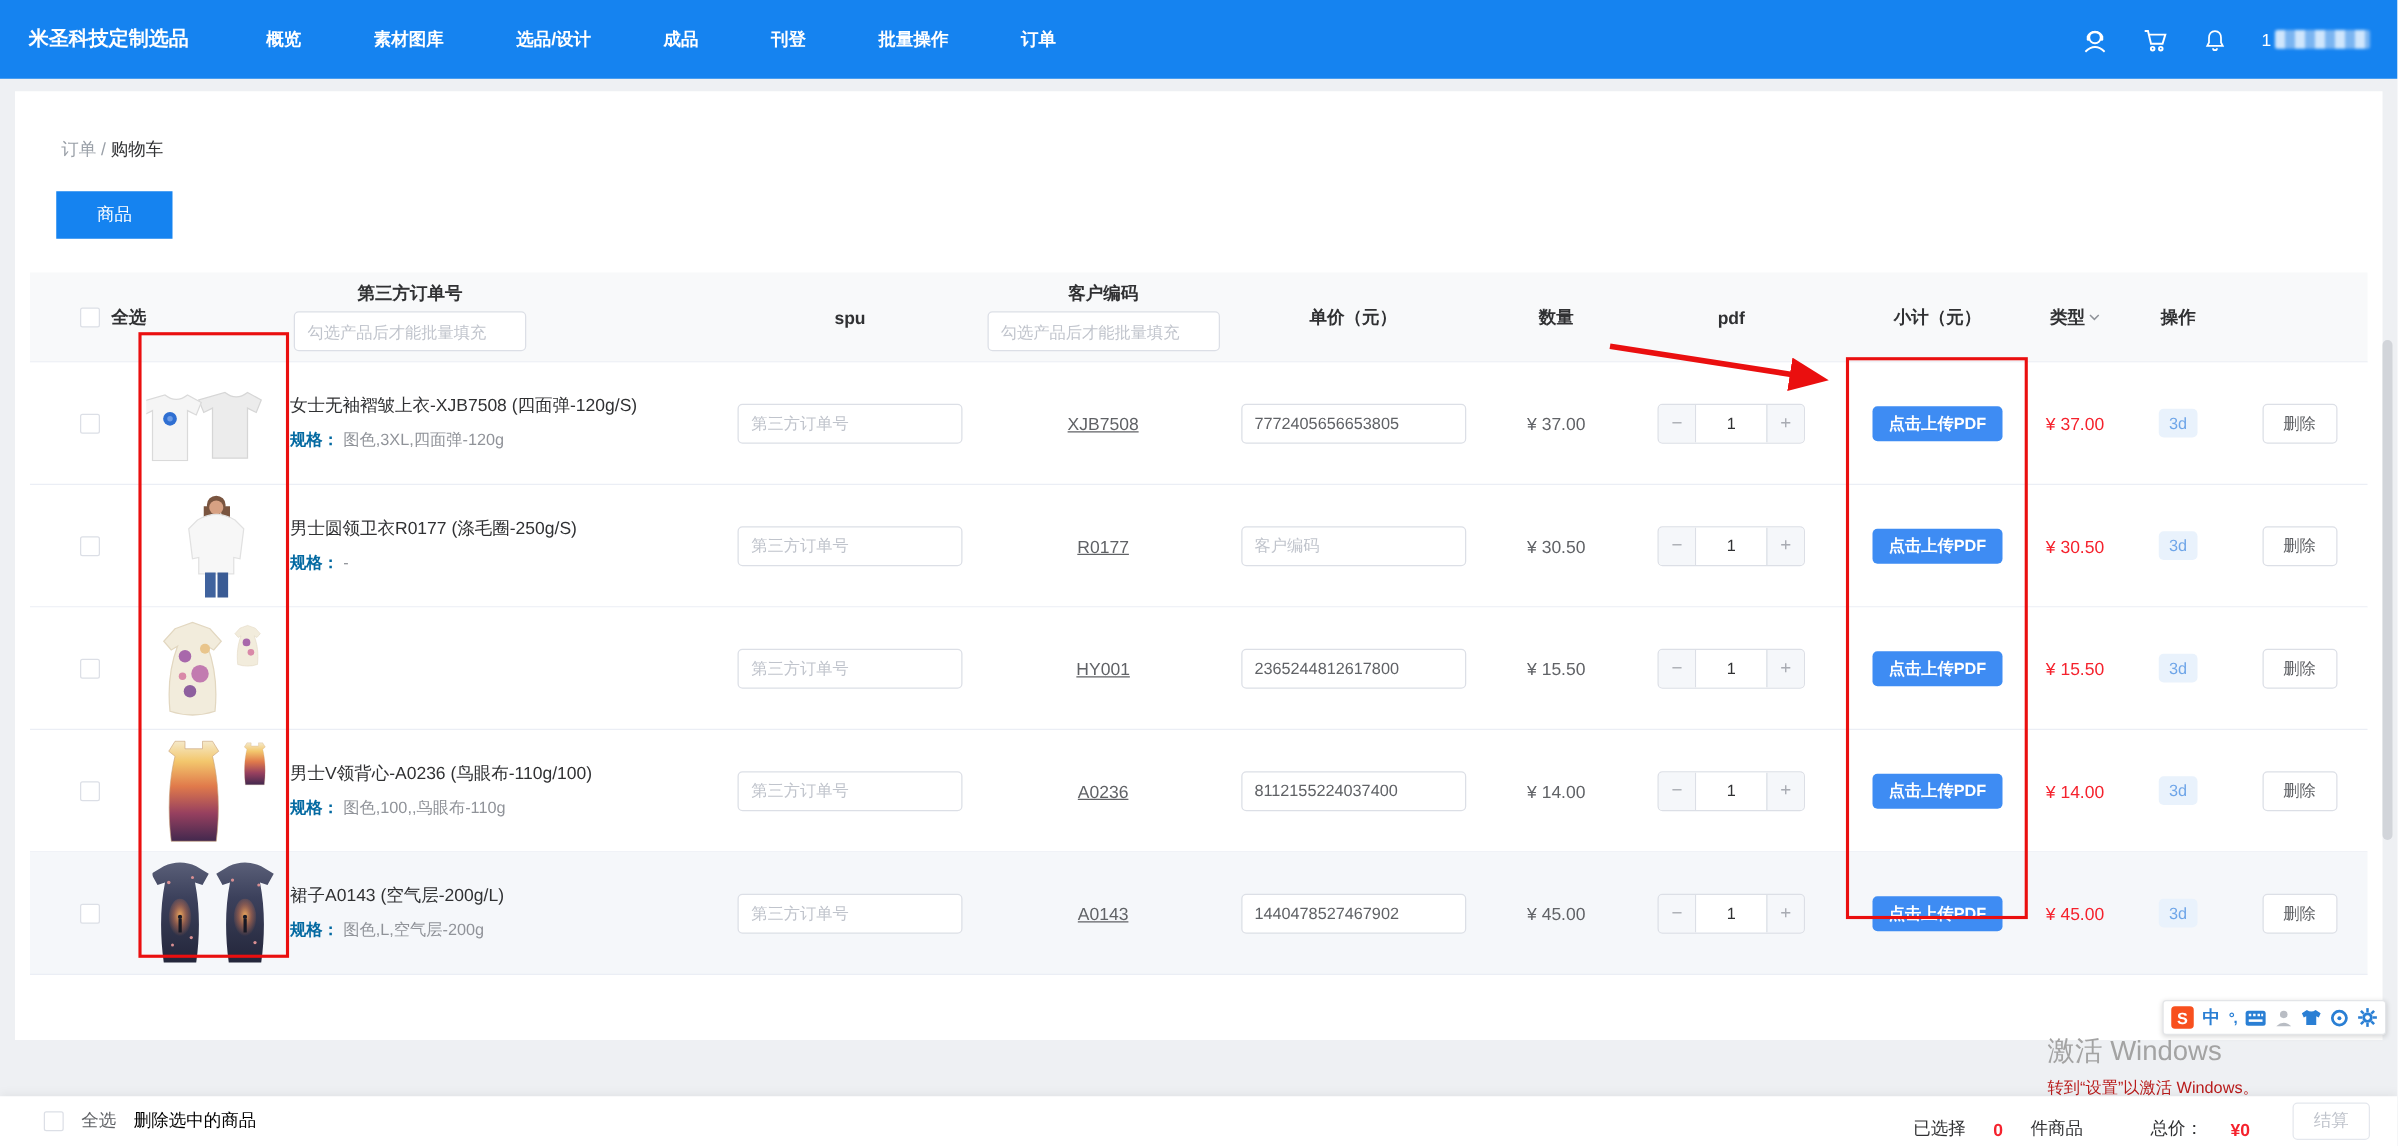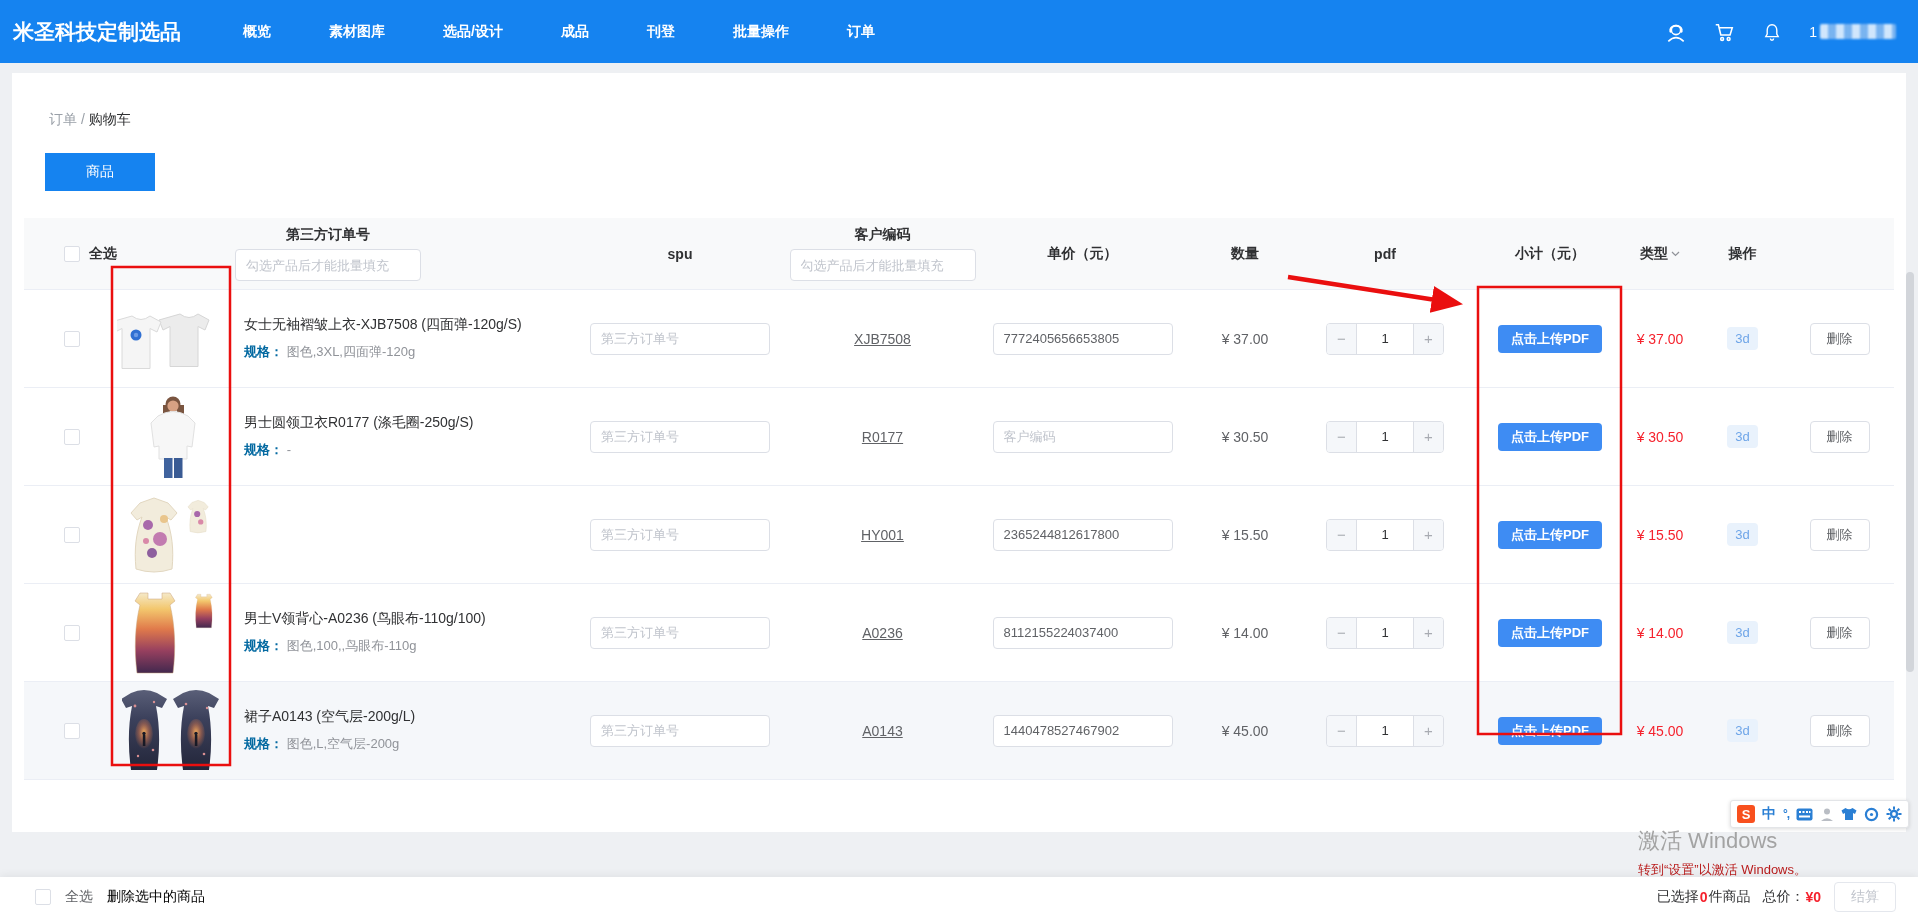--- a/index.html
+++ b/index.html
@@ -3,34 +3,34 @@
 <meta charset="utf-8">
 <style>
   html,body{margin:0;padding:0;}
   body{
     width:1918px;height:917px;position:relative;overflow:hidden;
     background:#eef0f3;font-family:"Liberation Sans","DejaVu Sans",sans-serif;
     color:#303133;font-size:14px;
   }
   
   .topnav{height:63px;background:#1583f0;display:flex;align-items:center;color:#fff;}
-  .brand{margin-left:13px;font-size:21px;font-weight:bold;white-space:nowrap;}
+  .brand{margin-left:23px;font-size:16px;font-weight:bold;white-space:nowrap;}
   .nav-items{display:flex;margin-left:62px;gap:58px;font-size:14px;font-weight:bold;align-items:flex-end;}
   .nav-item{cursor:pointer;white-space:nowrap;}
   .nav-right{margin-left:auto;display:flex;align-items:center;gap:26px;margin-right:22px;}
   .nav-icon{width:22px;height:22px;display:flex;align-items:center;justify-content:center;cursor:pointer;}
   .user{display:flex;align-items:center;font-size:14px;}
   .blur-block{width:76px;height:15px;margin-left:3px;border-radius:2px;
     background:repeating-linear-gradient(90deg,rgba(255,255,255,.8) 0 8px,rgba(205,220,240,.55) 8px 16px);
     filter:blur(1.2px);}
   
   .card{position:absolute;left:12px;right:12px;top:73px;height:759px;background:#fff;}
   .breadcrumb{padding:38px 0 0 37px;font-size:14px;color:#303133;}
   .bc-parent,.bc-sep{color:#9aa0a8;}
-  .tab{margin:24px 0 0 33px;width:110px;height:38px;background:#1583f0;color:#fff;
+  .tab{margin:24px 0 0 33px;width:93px;height:38px;background:#1583f0;color:#fff;
     font-size:14px;display:flex;align-items:center;justify-content:center;cursor:pointer;border:none;}
   
   .table{margin:27px 0 0 12px;width:1870px;}
   .thead,.trow{display:grid;grid-template-columns:72px 464px 240px 165px 235px 90px 190px 140px 80px 85px 109px;}
   .thead{background:#f8f9fa;border-bottom:1px solid #ebeef5;min-height:54px;align-items:center;
     font-weight:bold;font-size:14px;color:#303133;}
   .trow{min-height:97px;align-items:center;border-bottom:1px solid #ebeef5;background:#fff;}
   .trow.hovered{background:#f5f7fa;}
   .cell{display:flex;align-items:center;justify-content:center;}
   .cell.first{justify-content:flex-start;padding-left:40px;gap:9px;white-space:nowrap;}
@@ -38,21 +38,21 @@
   .hstack{flex-direction:column;gap:5px;padding:8px 0;}
   .caret{margin-left:3px;display:inline-flex;}
   .checkbox{width:14px;height:14px;border:1px solid #dcdfe6;border-radius:2px;background:#fff;
     display:inline-block;flex:none;cursor:pointer;}
   .tinput{width:180px;height:32px;border:1px solid #dcdfe6;border-radius:4px;padding:0 10px;
     font-size:13px;color:#606266;outline:none;box-sizing:border-box;background:#fff;
     font-family:"Liberation Sans","DejaVu Sans",sans-serif;}
   .tinput::placeholder{color:#c0c4cc;}
   .hinput{width:186px;}
   .pimg{width:112px;display:flex;justify-content:center;flex:none;}
-  .pinfo{display:flex;flex-direction:column;gap:9px;padding-left:12px;}
+  .pinfo{display:flex;flex-direction:column;gap:9px;padding-left:0;}
   .ptitle{font-size:14px;color:#303133;}
   .pspec{font-size:13px;}
   .spec-label{color:#0369a1;font-weight:bold;}
   .spec-val{color:#909399;}
   .spu{color:#606266;text-decoration:underline;}
   .price{color:#606266;}
   .stepper{display:inline-flex;border:1px solid #dcdfe6;border-radius:4px;overflow:hidden;height:32px;width:118px;box-sizing:border-box;}
   .step-btn{width:30px;background:#f5f7fa;color:#a8abb2;display:flex;align-items:center;
     justify-content:center;font-size:15px;border:none;cursor:pointer;flex:none;}
   .step-minus{border-right:1px solid #dcdfe6;}
@@ -62,21 +62,21 @@
     font-size:13px;font-weight:bold;cursor:pointer;}
   .subtotal{color:#f5222d;font-size:14px;}
   .badge{background:#e9f2fc;color:#6ea5e8;border-radius:4px;padding:4px 8px;font-size:13px;}
   .delbtn{background:#fff;border:1px solid #dcdfe6;border-radius:4px;height:32px;padding:0 16px;
     font-size:13px;color:#606266;cursor:pointer;}
   
   .footer{position:absolute;bottom:0;left:0;width:100%;height:40px;background:#fff;
     box-shadow:0 -2px 8px rgba(0,0,0,.06);display:flex;align-items:center;z-index:30;}
   .f-left{display:flex;align-items:center;gap:14px;margin-left:35px;font-size:14px;color:#606266;}
   .f-del{color:#000000;cursor:pointer;}
-  .f-right{margin-left:auto;display:flex;align-items:center;gap:1px;margin-right:22px;font-size:14px;color:#303133;}
+  .f-right{margin-left:auto;display:flex;align-items:flex-end;gap:22px;margin-right:22px;font-size:14px;color:#303133;}
   .f-red{color:#f5222d;font-weight:bold;}
   .checkout{border:1px solid #e4e7ed;background:#fff;color:#c0c4cc;border-radius:4px;height:30px;
     padding:0 16px;font-size:14px;margin-left:12px;cursor:pointer;}
   
   .watermark{position:absolute;left:1638px;top:826px;color:#a3a3a3;z-index:20;pointer-events:none;}
   .wm1{font-size:22px;}
   .wm2{font-size:13px;margin-top:5px;color:#b91c1c;}
   .ime{position:absolute;left:1730px;top:800px;height:26px;background:#fff;border:1px solid #e3e5e8;
     border-radius:3px;box-shadow:0 1px 4px rgba(0,0,0,.15);display:flex;align-items:center;gap:7px;
     padding:0 6px;z-index:25;}

